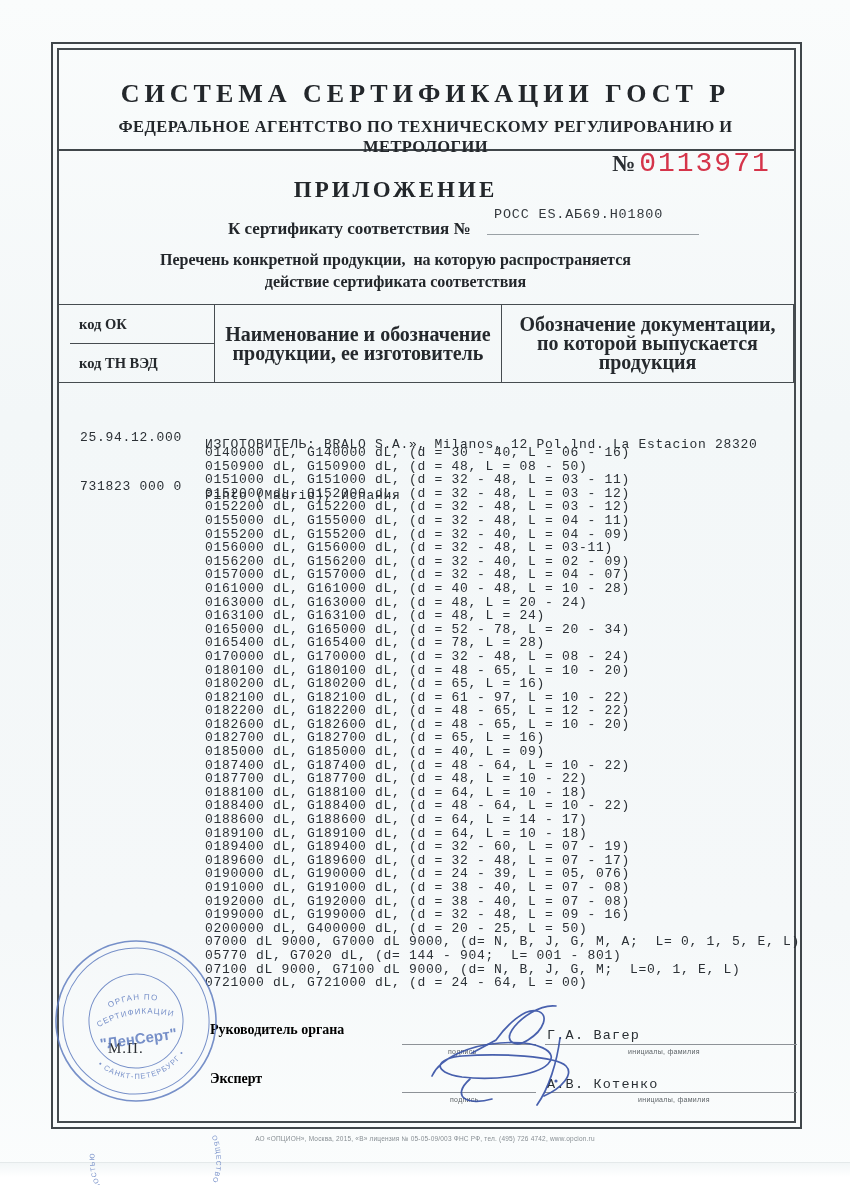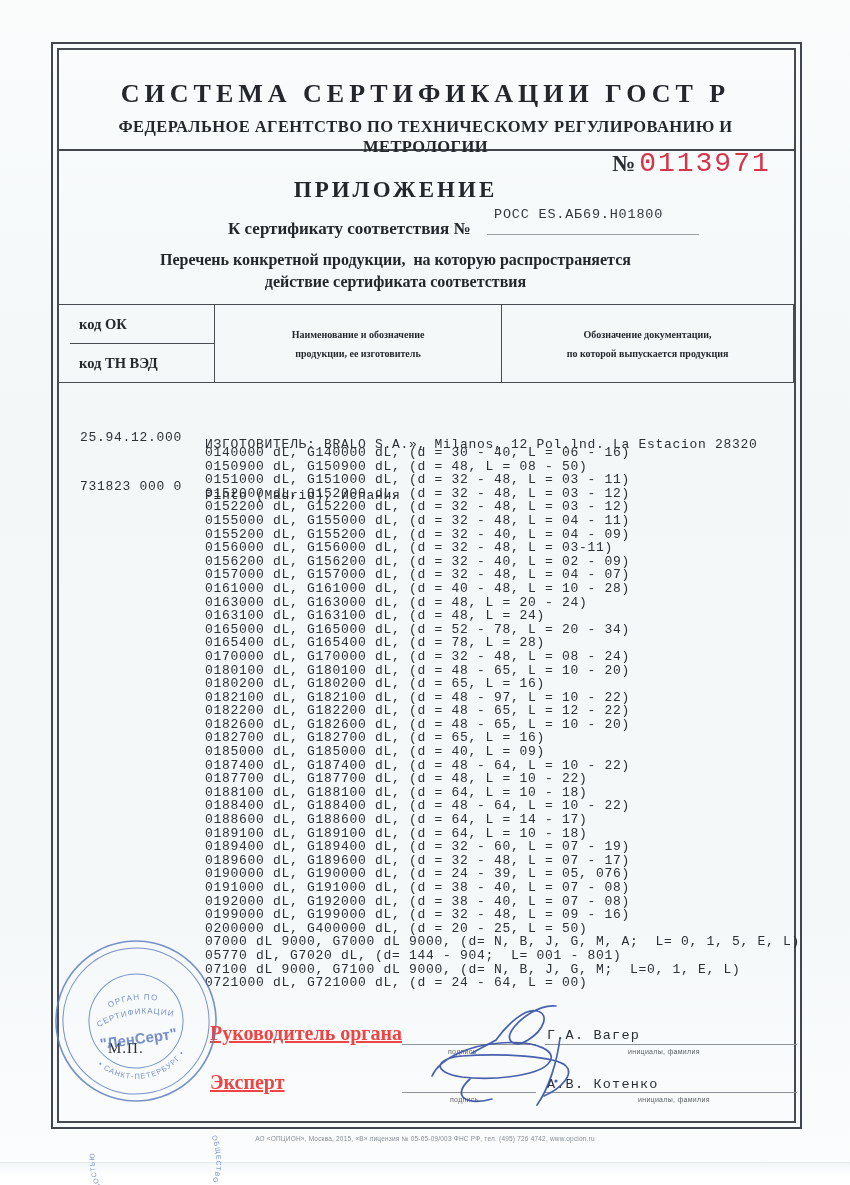--- a/index.html
+++ b/index.html
@@ -30,28 +30,28 @@
   .subtitle{font-weight:bold;font-size:16px;color:#23272b;white-space:pre;}
   .sub1{top:251px;} .sub2{top:273px;}
   .tbl{position:absolute;left:57px;top:304px;width:735px;height:77px;border:1.5px solid #464c50;display:flex;}
   .tbl .c1{width:144px;border-right:1.5px solid #464c50;display:flex;flex-direction:column;padding-left:12px;}
   .tbl .c1 .cell{flex:1;display:flex;align-items:center;padding-left:9px;
     font-weight:600;font-size:14.5px;color:#25292d;}
   .tbl .c1 .cell.top{border-bottom:1.5px solid #464c50;}
   .tbl .c2{width:286px;border-right:1.5px solid #464c50;}
   .tbl .c3{flex:1;}
   .tbl .hd{display:flex;flex-direction:column;justify-content:center;align-items:center;height:100%;
-    font-weight:600;font-size:10px;line-height:19px;color:#25292d;text-align:center;}
+    font-weight:600;font-size:20px;line-height:19px;color:#25292d;text-align:center;}
   .mono{font-family:"Liberation Mono",monospace;color:#2b3035;}
   .mfg{left:205px;top:402px;font-size:13px;line-height:17px;letter-spacing:.7px;white-space:pre;}
   .code-ok{left:80px;top:430px;font-size:13px;letter-spacing:.7px;}
   .code-tnved{left:80px;top:479px;font-size:13px;letter-spacing:.7px;}
   .products{left:205px;top:446px;font-size:13px;line-height:13.6px;letter-spacing:.7px;}
   .mono-line{white-space:pre;}
-  .sig-label{font-weight:bold;font-size:20px;color:#ef4444;text-decoration:underline;}
+  .sig-label{font-weight:bold;font-size:14px;color:#000000;}
   .mp{left:108px;top:1040px;font-size:15px;color:#2a2e33;letter-spacing:1px;}
   .sig-line{height:1px;background:#8d9297;}
   .caption{font-family:"Liberation Sans",sans-serif;font-size:7px;color:#5c6266;letter-spacing:.3px;}
   .sig-name{font-family:"Liberation Mono",monospace;font-size:13.5px;letter-spacing:1.2px;color:#2b3035;white-space:pre;}
   .footer{top:1135px;left:0;width:100%;text-align:center;
     font-family:"Liberation Sans",sans-serif;font-size:6.5px;color:#878e93;letter-spacing:.2px;}
   .scan-edge{top:1162px;left:0;width:100%;height:23px;
     background:linear-gradient(180deg,#f2f6f7,#ffffff 60%);border-top:1px solid #e4e9ea;}
   .overlay{position:absolute;inset:0;pointer-events:none;}
   .stamp-text{font-family:"Liberation Sans",sans-serif;fill:#5b79be;}
@@ -123,21 +123,21 @@
       <div class="mono-line">0156200 dL, G156200 dL, (d = 32 - 40, L = 02 - 09)</div>
       <div class="mono-line">0157000 dL, G157000 dL, (d = 32 - 48, L = 04 - 07)</div>
       <div class="mono-line">0161000 dL, G161000 dL, (d = 40 - 48, L = 10 - 28)</div>
       <div class="mono-line">0163000 dL, G163000 dL, (d = 48, L = 20 - 24)</div>
       <div class="mono-line">0163100 dL, G163100 dL, (d = 48, L = 24)</div>
       <div class="mono-line">0165000 dL, G165000 dL, (d = 52 - 78, L = 20 - 34)</div>
       <div class="mono-line">0165400 dL, G165400 dL, (d = 78, L = 28)</div>
       <div class="mono-line">0170000 dL, G170000 dL, (d = 32 - 48, L = 08 - 24)</div>
       <div class="mono-line">0180100 dL, G180100 dL, (d = 48 - 65, L = 10 - 20)</div>
       <div class="mono-line">0180200 dL, G180200 dL, (d = 65, L = 16)</div>
-      <div class="mono-line">0182100 dL, G182100 dL, (d = 48 - 97, L = 10 - 22)</div>
+      <div class="mono-line">0182100 dL, G182100 dL, (d = 61 - 97, L = 10 - 22)</div>
       <div class="mono-line">0182200 dL, G182200 dL, (d = 48 - 65, L = 12 - 22)</div>
       <div class="mono-line">0182600 dL, G182600 dL, (d = 48 - 65, L = 10 - 20)</div>
       <div class="mono-line">0182700 dL, G182700 dL, (d = 65, L = 16)</div>
       <div class="mono-line">0185000 dL, G185000 dL, (d = 40, L = 09)</div>
       <div class="mono-line">0187400 dL, G187400 dL, (d = 48 - 64, L = 10 - 22)</div>
       <div class="mono-line">0187700 dL, G187700 dL, (d = 48, L = 10 - 22)</div>
       <div class="mono-line">0188100 dL, G188100 dL, (d = 64, L = 10 - 18)</div>
       <div class="mono-line">0188400 dL, G188400 dL, (d = 48 - 64, L = 10 - 22)</div>
       <div class="mono-line">0188600 dL, G188600 dL, (d = 64, L = 14 - 17)</div>
       <div class="mono-line">0189100 dL, G189100 dL, (d = 64, L = 10 - 18)</div>

